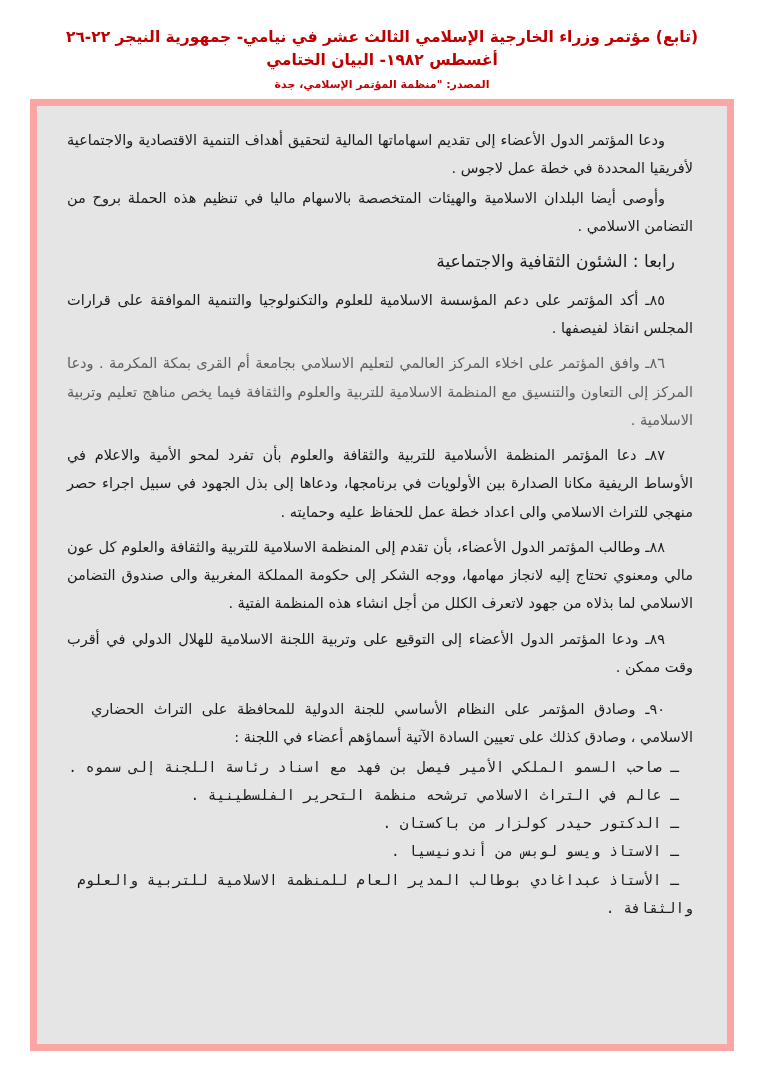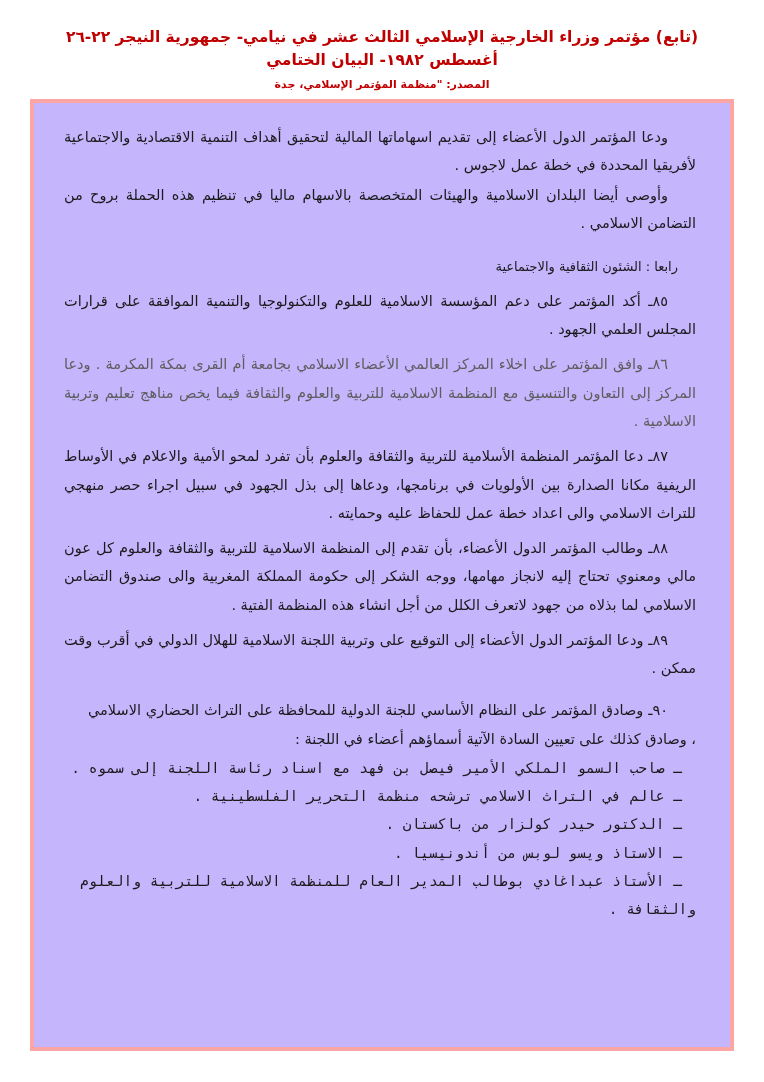--- a/index.html
+++ b/index.html
@@ -33,27 +33,27 @@
     line-height: 1.5;
     letter-spacing: 0px;
   }
   .header-source {
     font-size: 11px;
     font-weight: bold;
     color: #c00000;
     margin-top: 5px;
   }
   .content-frame {
-    border: 4px solid #fca5a5;
+    border: 7px solid #fca5a5;
     box-sizing: border-box;
     margin-top: 8px;
     height: 952px;
     padding: 20px 34px 10px 30px;
     overflow: hidden;
-    background: #c4b5fd;
+    background: #e5e5e5;
   }
   .para {
     font-size: 14.5px;
     line-height: 1.95;
     text-align: justify;
     text-justify: inter-word;
     margin: 0 0 2px 0;
     color: #1a1a1a;
   }
   .para.indent {
@@ -63,23 +63,23 @@
     color: #5d5d5d;
   }
   .para.gap-before {
     margin-top: 14px;
     margin-left: 24px;
   }
   .para.gap-small {
     margin-top: 7px;
   }
   .heading {
-    font-size: 13px;
+    font-size: 17px;
     line-height: 1.95;
-    margin: 16px 0 8px 0;
+    margin: 4px 0 8px 0;
     text-indent: 18px;
     color: #1a1a1a;
   }
   .list-item {
     font-size: 14.5px;
     line-height: 1.95;
     margin: 0;
     text-indent: 14px;
     color: #1a1a1a;
     font-family: Liberation Mono, monospace;
@@ -104,22 +104,22 @@
     <div class="header-source">المصدر: "منظمة المؤتمر الإسلامي، جدة</div>
   </div>
 
   <div class="content-frame">
 
     <p class="para indent">ودعا المؤتمر الدول الأعضاء إلى تقديم اسهاماتها المالية لتحقيق أهداف التنمية الاقتصادية والاجتماعية لأفريقيا المحددة في خطة عمل لاجوس .</p>
     <p class="para indent">وأوصى أيضا البلدان الاسلامية والهيئات المتخصصة بالاسهام ماليا في تنظيم هذه الحملة بروح من التضامن الاسلامي .</p>
 
     <p class="heading">رابعا : الشئون الثقافية والاجتماعية</p>
 
-    <p class="para indent">٨٥ـ أكد المؤتمر على دعم المؤسسة الاسلامية للعلوم والتكنولوجيا والتنمية  الموافقة على قرارات المجلس العلمي الجهود .</p>
-    <p class="para indent faded gap-small">٨٦ـ وافق المؤتمر على اخلاء المركز العالمي الأعضاء الاسلامي بجامعة أم القرى بمكة المكرمة . ودعا المركز إلى التعاون والتنسيق مع المنظمة الاسلامية للتربية والعلوم والثقافة فيما يخص مناهج تعليم وتربية الاسلامية .</p>
+    <p class="para indent">٨٥ـ أكد المؤتمر على دعم المؤسسة الاسلامية للعلوم والتكنولوجيا والتنمية  الموافقة على قرارات المجلس انقاذ لفيصفها .</p>
+    <p class="para indent faded gap-small">٨٦ـ وافق المؤتمر على اخلاء المركز العالمي لتعليم الاسلامي بجامعة أم القرى بمكة المكرمة . ودعا المركز إلى التعاون والتنسيق مع المنظمة الاسلامية للتربية والعلوم والثقافة فيما يخص مناهج تعليم وتربية الاسلامية .</p>
     <p class="para indent gap-small">٨٧ـ دعا المؤتمر المنظمة الأسلامية للتربية والثقافة والعلوم بأن تفرد لمحو الأمية والاعلام في الأوساط الريفية مكانا الصدارة بين الأولويات في برنامجها، ودعاها إلى بذل الجهود في سبيل اجراء حصر منهجي للتراث الاسلامي والى اعداد خطة عمل للحفاظ عليه وحمايته .</p>
     <p class="para indent gap-small">٨٨ـ وطالب المؤتمر الدول الأعضاء، بأن تقدم إلى المنظمة الاسلامية للتربية والثقافة والعلوم كل عون مالي ومعنوي تحتاج إليه لانجاز مهامها، ووجه الشكر إلى حكومة المملكة المغربية والى صندوق التضامن الاسلامي لما بذلاه من جهود لاتعرف الكلل من أجل انشاء هذه المنظمة الفتية .</p>
     <p class="para indent gap-small">٨٩ـ ودعا المؤتمر الدول الأعضاء إلى التوقيع على وتربية اللجنة الاسلامية للهلال الدولي في أقرب وقت ممكن .</p>
     <p class="para indent gap-before">٩٠ـ وصادق المؤتمر على النظام الأساسي للجنة الدولية للمحافظة على التراث الحضاري الاسلامي ، وصادق كذلك على تعيين السادة الآتية أسماؤهم أعضاء في اللجنة :</p>
 
     <p class="list-item">ـ صاحب السمو الملكي الأمير فيصل بن فهد مع اسناد رئاسة اللجنة إلى سموه .</p>
     <p class="list-item">ـ عالم في التراث الاسلامي ترشحه منظمة التحرير الفلسطينية .</p>
     <p class="list-item">ـ الدكتور حيدر كولزار من باكستان .</p>
     <p class="list-item">ـ الاستاذ ويسو لوبس من أندونيسيا .</p>
     <p class="list-item">ـ الأستاذ عبداغادي بوطالب المدير العام للمنظمة الاسلامية للتربية والعلوم والثقافة .</p>

